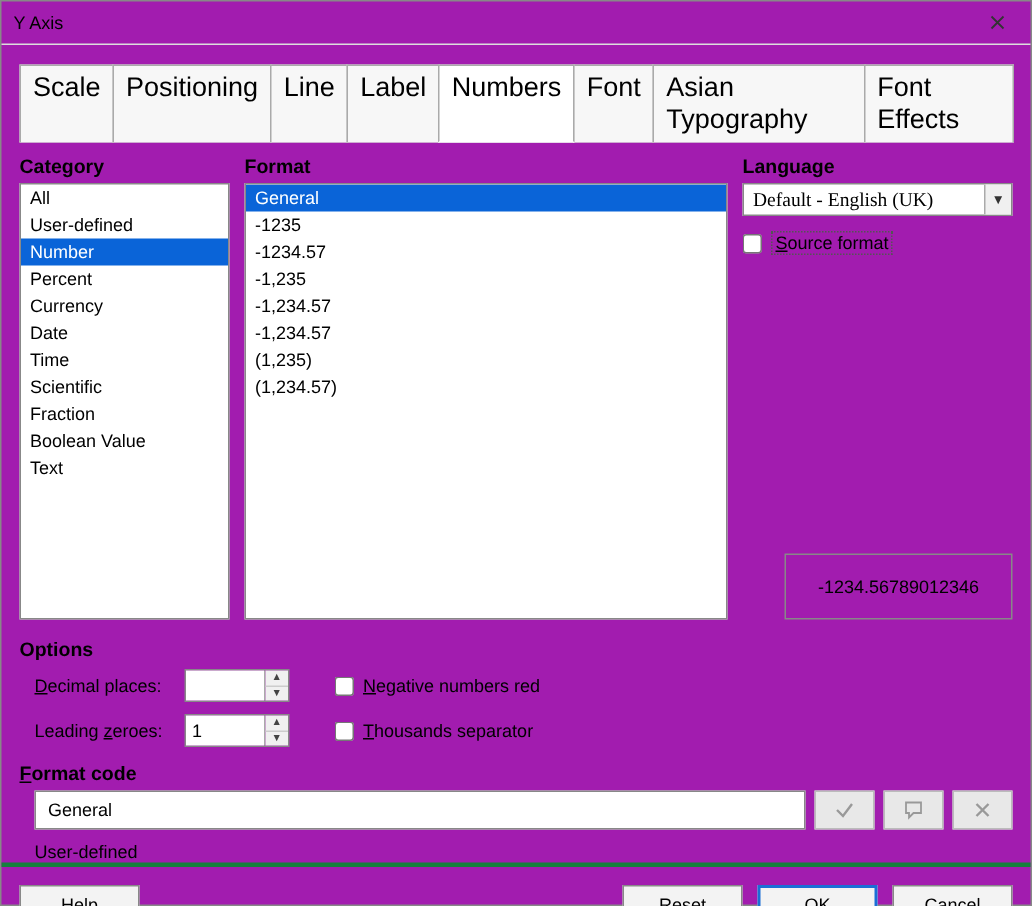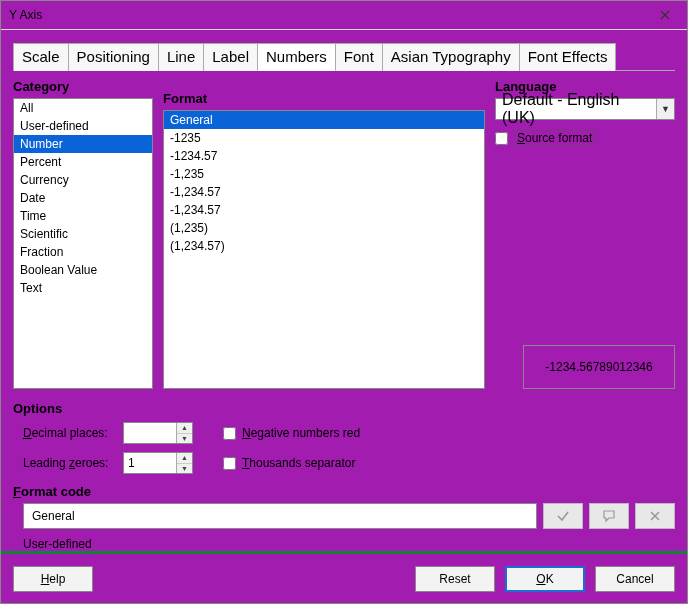--- a/index.html
+++ b/index.html
@@ -45,21 +45,21 @@
   }
   .tab {
     padding: 4px 8px 5px 8px;
     border: 1px solid #aaa;
     border-bottom: none;
     background: #f7f7f7;
     margin-right: -1px;
     position: relative;
     top: 1px;
     cursor: default;
-    font-size: 15px;
+    font-size: 18px;
   }
   .tab.active {
     background: #fff;
     border-bottom: 1px solid #fff;
     z-index: 2;
   }
 
   
   .sect-label {
     font-weight: bold;
@@ -68,21 +68,21 @@
     display: block;
   }
 
   .topgrid {
     display: flex;
     gap: 10px;
     height: 310px;
   }
   .col { display: flex; flex-direction: column; min-width: 0; }
   .col.category { width: 140px; }
-  .col.format   { flex: 1; margin-top: 12px; }
+  .col.format   { flex: 1; }
   .col.lang     { width: 180px; }
 
   .listbox {
     flex: 1;
     border: 1px solid #888;
     background: #fff;
     overflow: auto;
     font-size: 12px;
   }
   .listbox .item {
@@ -97,21 +97,21 @@
 
   .langselect {
     display: flex;
     border: 1px solid #888;
     height: 22px;
     align-items: center;
     padding: 0 0 0 6px;
     background: #fff;
     margin-bottom: 10px;
   }
-  .langselect .seltext { flex: 1; font-size: 16px; }
+  .langselect .seltext { flex: 1; font-size: 13px; font-family: Liberation Serif, serif; }
   .langselect .chev {
     width: 18px; height: 100%;
     border-left: 1px solid #aaa;
     display: flex; align-items: center; justify-content: center;
     font-size: 9px; color: #333;
     background: #f0f0f0;
   }
 
   .chkrow {
     display: flex; align-items: center; gap: 6px;

